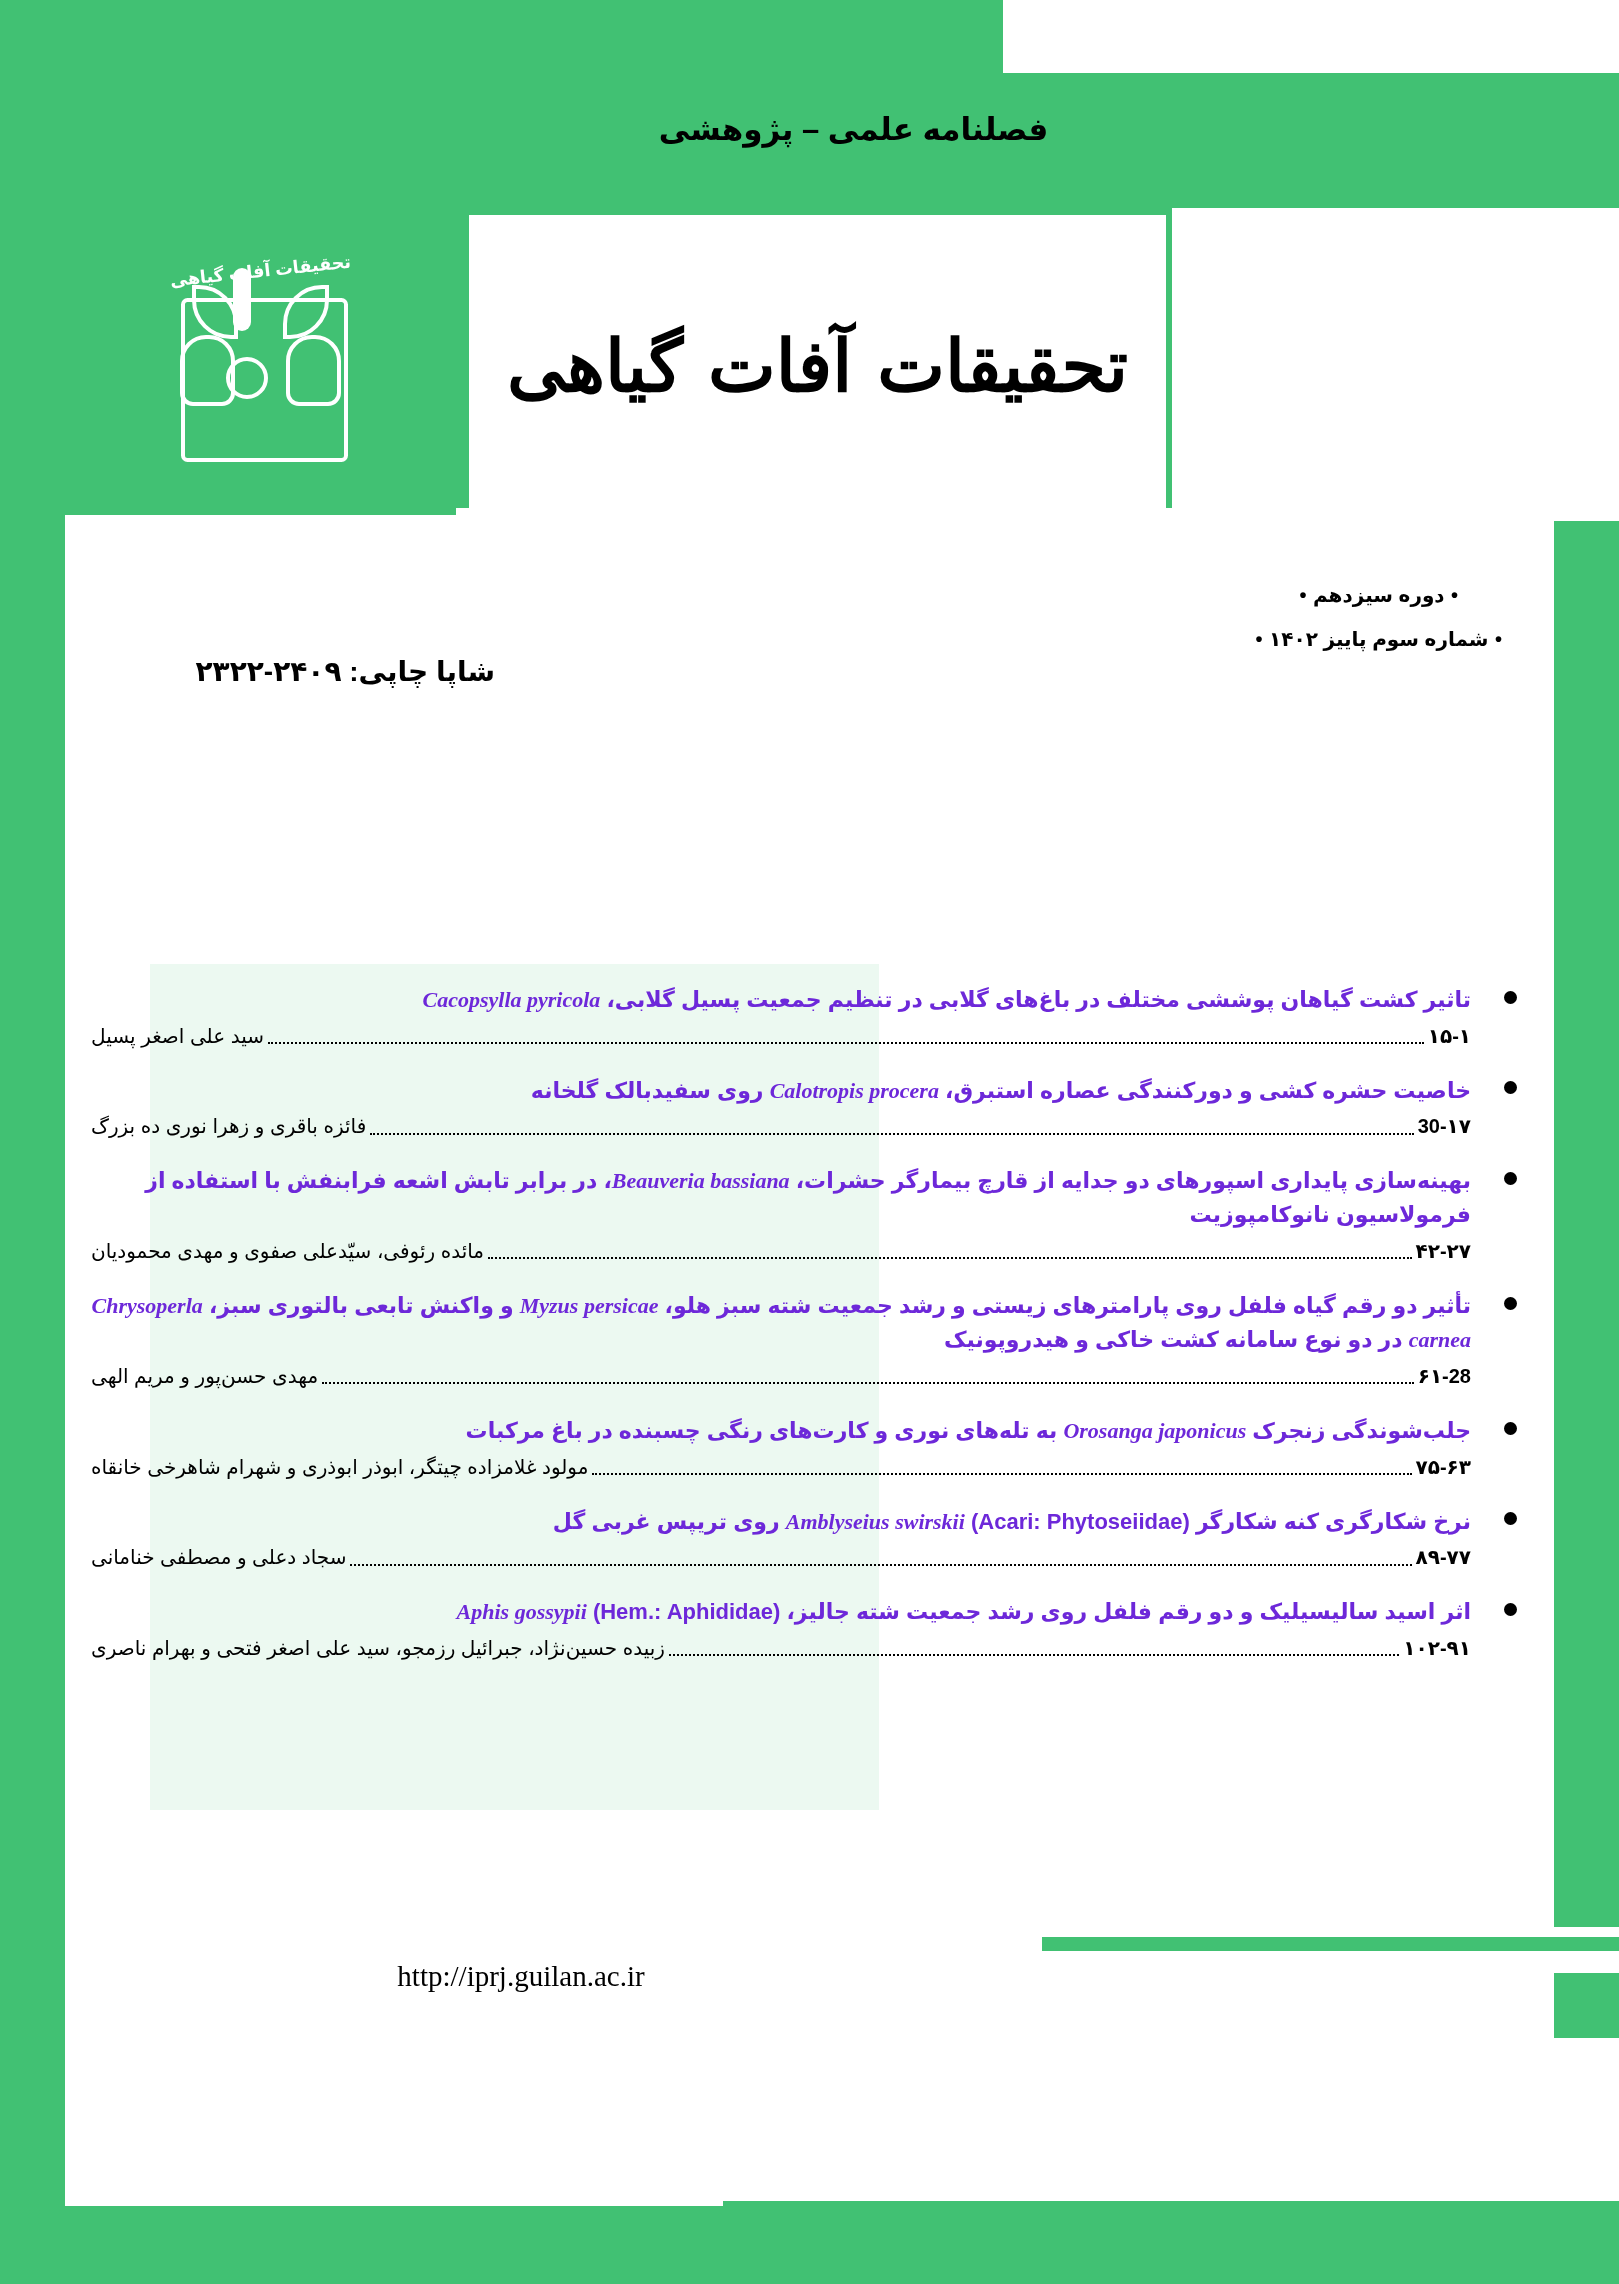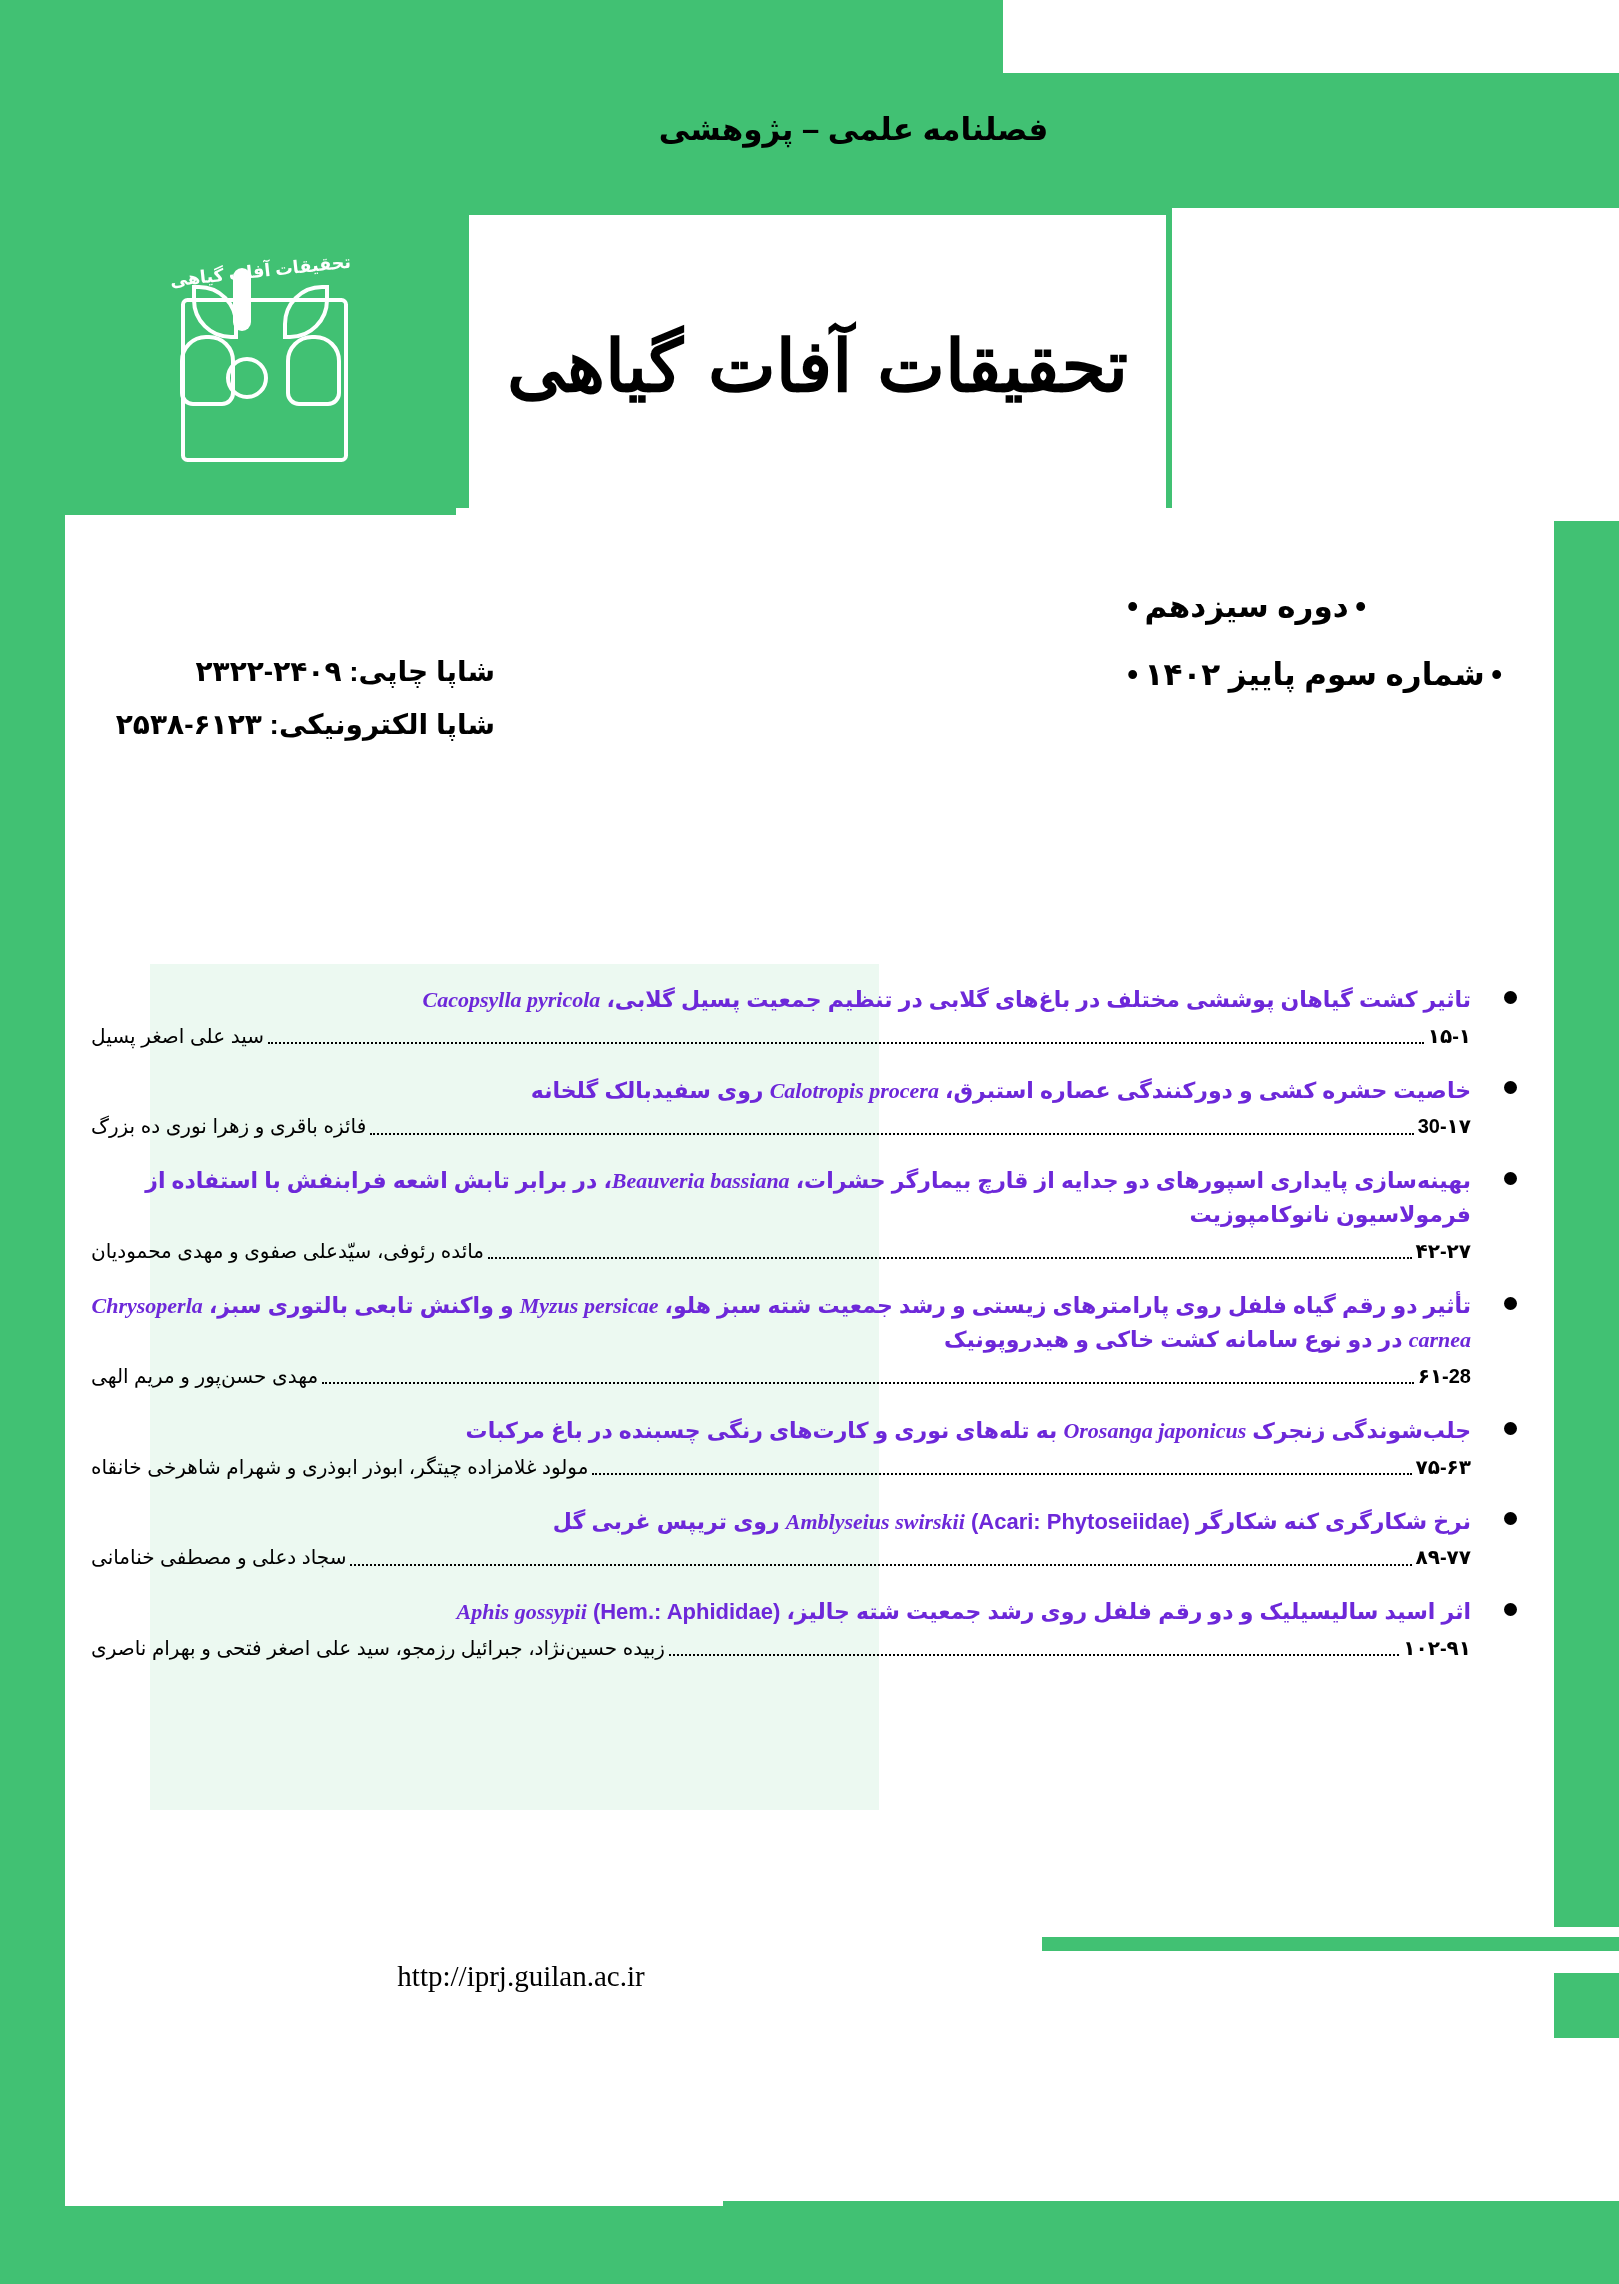--- a/index.html
+++ b/index.html
@@ -218,23 +218,23 @@
     text-align: center;
     color: #ffffff;
     font-size: 19.5px;
     font-weight: bold;
   }
 
   
   .issue-info {
     position: absolute;
     right: 117px; top: 573px;
-    text-align: left;
+    text-align: center;
     direction: rtl;
-    font-size: 31px;
+    font-size: 20px;
     font-weight: bold;
     color: #000;
     line-height: 2.2;
   }
   .issue-info div::before {
     content: "\2022";
     margin-left: 6.5px;
   }
   .issue-info div::after {
     content: "\2022";
@@ -369,21 +369,20 @@
     <div class="uni-caption">دانشگاه گیلان</div>
   </div>
 
   <div class="issue-info">
     <div>دوره سیزدهم</div>
     <div>شماره سوم پاییز ۱۴۰۲</div>
   </div>
 
   <div class="issn">
     <div>شاپا چاپی: ۲۴۰۹-۲۳۲۲</div>
-    <div>شاپا الکترونیکی: ۶۱۲۳-۲۵۳۸</div>
   </div>
 
   <div class="toc-shade"></div>
   <div class="toc" id="toc">
       <div class="toc-entry">
         <span class="toc-bullet"></span>
         <div class="toc-body">
           <div class="toc-title">تاثیر کشت گیاهان پوششی مختلف در باغ‌های گلابی در تنظیم جمعیت پسیل گلابی، <i>Cacopsylla pyricola</i></div>
           <div class="toc-meta">
             <span class="toc-authors">سید علی اصغر پسیل</span>

